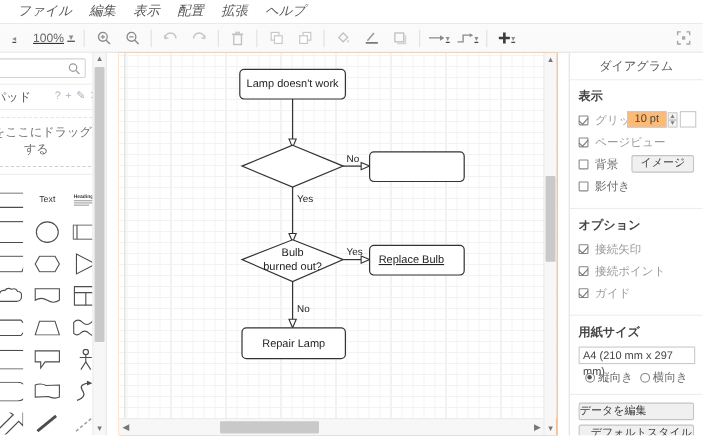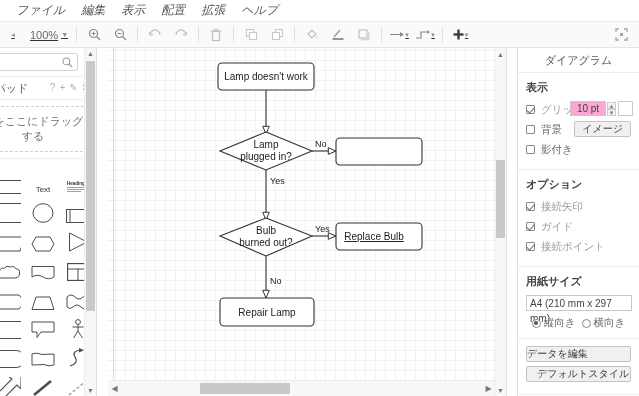--- a/index.html
+++ b/index.html
@@ -64,21 +64,21 @@
   .lp-drop{
     margin:6px 4px 6px -26px;height:44px;
     border:1px dashed #cfcfcf;border-radius:7px;
     display:flex;flex-direction:column;align-items:center;justify-content:center;
     color:#6f6f6f;font-size:11px;line-height:15px;text-align:center;white-space:nowrap;
   }
   .lp-divider{height:1px;background:#ededed;margin:4px 0;}
 
   .shapes{padding:4px 0 0 0;}
   .shaperow{display:flex;align-items:center;justify-content:space-around;height:29px;}
-  .shapecell{width:27px;height:25px;display:flex;align-items:flex-end;justify-content:center;}
+  .shapecell{width:27px;height:25px;display:flex;align-items:center;justify-content:center;}
 
   
   .lp-sb{position:absolute;right:0;top:0;width:11px;height:348px;background:#f7f7f7;border-left:1px solid #ececec;}
   .lp-sb .arrw{height:11px;display:flex;align-items:center;justify-content:center;font-size:7px;color:#777;}
   .lp-sb .thumb{position:absolute;left:1px;width:9px;top:13px;height:250px;background:#c9c9c9;border-radius:1px;}
 
   
   .canvaswrap{
     position:absolute;left:108px;top:48px;width:398px;height:348px;
     background:#f97316;overflow:hidden;border-right:1px solid #e0e0e0;text-align:center;
@@ -114,21 +114,21 @@
   }
   .rp-title{height:24px;display:flex;align-items:center;justify-content:center;font-size:11px;color:#555;border-bottom:1px solid #ededed;}
   .rp-sec{padding:7px 8px 8px 8px;border-bottom:1px solid #ededed;}
   .rp-h{font-size:11px;color:#444;font-weight:bold;margin-bottom:6px;}
   .rp-row{display:flex;align-items:center;height:17px;margin-bottom:3px;position:relative;}
   .cbx{width:9px;height:9px;border:1px solid #888;border-radius:1px;margin-right:6px;display:inline-block;position:relative;background:#fff;flex:none;box-sizing:border-box;}
   .cbx.on:after{content:"";position:absolute;left:1px;top:-1px;width:4px;height:7px;border:solid #777;border-width:0 1.4px 1.4px 0;transform:rotate(42deg);}
   .rp-lbl{font-size:10.5px;color:#6a6a6a;white-space:nowrap;}
   .rp-lbl.mut{color:#9a9a9a;}
   .spin{position:absolute;right:-2px;top:0;display:flex;align-items:center;}
-  .numbox{width:36px;height:15px;border:1px solid #c9c9c9;background:#f9a8d4;font-size:10px;color:#444;text-align:center;line-height:14px;box-sizing:border-box;}
+  .numbox{width:36px;height:15px;border:1px solid #c9c9c9;background:#fdba74;font-size:10px;color:#444;text-align:center;line-height:14px;box-sizing:border-box;}
   .spinarrows{display:flex;flex-direction:column;margin-left:1px;}
   .spinarrows i{font-size:6px;line-height:6px;color:#7e7e7e;font-style:normal;border:1px solid #ccc;width:9px;height:7px;text-align:center;box-sizing:border-box;background:#f3f3f3;}
   .swatch{width:15px;height:15px;border:1px solid #c9c9c9;background:#fff;margin-left:2px;box-sizing:border-box;}
   .btnsm{height:16px;border:1px solid #c4c4c4;background:#f0f0f0;border-radius:2px;font-size:10px;color:#444;padding:0 7px;line-height:14px;position:absolute;right:0;top:0;box-sizing:border-box;}
   .selbox{width:106px;height:16px;border:1px solid #c9c9c9;background:#fff;font-size:10px;color:#444;line-height:15px;padding-left:3px;box-sizing:border-box;margin-bottom:5px;}
   .radiorow{display:flex;align-items:center;justify-content:center;gap:6px;}
   .rdo{width:9px;height:9px;border:1px solid #888;border-radius:50%;margin-right:3px;display:inline-block;position:relative;background:#fff;flex:none;box-sizing:border-box;}
   .rdo.on:after{content:"";position:absolute;left:1.5px;top:1.5px;width:4px;height:4px;border-radius:50%;background:#555;}
   .btnwide{width:100%;height:16px;border:1px solid #c4c4c4;background:#f0f0f0;border-radius:2px;font-size:10px;color:#3a3a3a;text-align:left;line-height:14px;margin-bottom:4px;box-sizing:border-box;overflow:hidden;white-space:nowrap;}
   .btnwide.clip{text-align:left;padding-left:10px;}
@@ -486,24 +486,20 @@
       <path d="M158 170 L204 188 L158 208 L112 188 Z" fill="#ffffff" stroke="#333" stroke-width="1.1"></path>
 
       <rect x="228" y="175" width="86" height="27" rx="4" fill="#ffffff" stroke="#333" stroke-width="1.1"></rect>
 
       <rect x="112" y="250" width="94" height="28" rx="4" fill="#ffffff" stroke="#333" stroke-width="1.1"></rect>
     </svg>
 
     <div style="position:absolute;left:0;top:0;width:398px;height:332px;pointer-events:none;font-size:10px;color:#222;">
       <div style="position:absolute;left:110px;top:15px;width:96px;height:27px;display:flex;align-items:center;justify-content:center;">Lamp doesn't work</div>
 
-      <div style="position:absolute;left:112px;top:84px;width:92px;height:38px;display:flex;flex-direction:column;align-items:center;justify-content:center;line-height:12px;">
-        <span>Lamp</span>
-        <span>plugged in?</span>
-      </div>
 
 
       <div style="position:absolute;left:112px;top:170px;width:92px;height:38px;display:flex;flex-direction:column;align-items:center;justify-content:center;line-height:12px;">
         <span>Bulb</span>
         <span>burned out?</span>
       </div>
 
       <div style="position:absolute;left:228px;top:175px;width:76px;height:27px;display:flex;align-items:center;justify-content:center;text-decoration:underline;">Replace Bulb</div>
 
       <div style="position:absolute;left:112px;top:250px;width:94px;height:28px;display:flex;align-items:center;justify-content:center;">Repair Lamp</div>
@@ -538,20 +534,24 @@
         <span class="spin">
           <span class="numbox">10 pt</span>
           <span class="spinarrows">
             <i>▲</i>
             <i>▼</i>
           </span>
           <span class="swatch"></span>
         </span>
       </div>
 
+      <div class="rp-row">
+        <span class="cbx on"></span>
+        <span class="rp-lbl mut">ページビュー</span>
+      </div>
 
       <div class="rp-row">
         <span class="cbx"></span>
         <span class="rp-lbl">背景</span>
         <span class="btnsm">イメージ</span>
       </div>
 
       <div class="rp-row">
         <span class="cbx"></span>
         <span class="rp-lbl">影付き</span>
@@ -560,25 +560,25 @@
 
     <div class="rp-sec">
       <div class="rp-h">オプション</div>
 
       <div class="rp-row">
         <span class="cbx on"></span>
         <span class="rp-lbl mut">接続矢印</span>
       </div>
       <div class="rp-row">
         <span class="cbx on"></span>
-        <span class="rp-lbl mut">ガイド</span>
+        <span class="rp-lbl mut">接続ポイント</span>
       </div>
       <div class="rp-row">
         <span class="cbx on"></span>
-        <span class="rp-lbl mut">接続ポイント</span>
+        <span class="rp-lbl mut">ガイド</span>
       </div>
     </div>
 
     <div class="rp-sec">
       <div class="rp-h">用紙サイズ</div>
       <div class="selbox">A4 (210 mm x 297 mm)</div>
       <div class="radiorow">
         <span style="display:flex;align-items:center;justify-content:center;">
           <span class="rdo on"></span>
           <span class="rp-lbl">縦向き</span>

